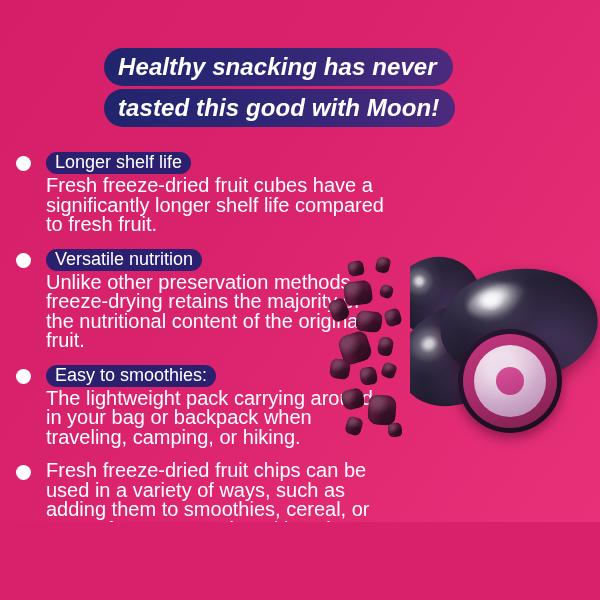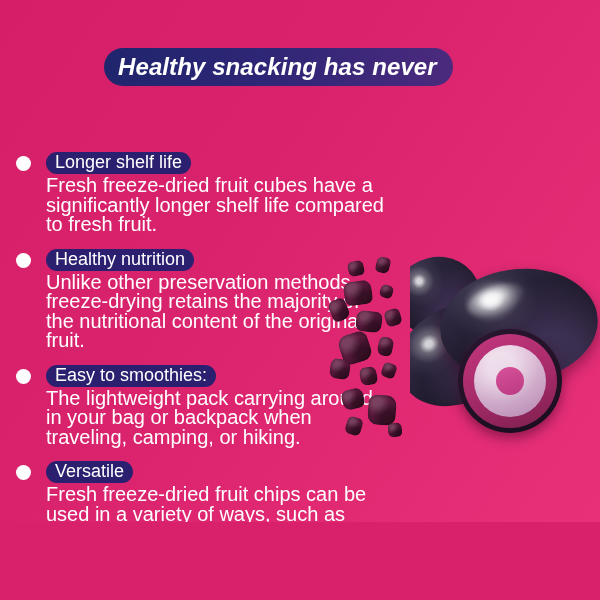--- a/index.html
+++ b/index.html
@@ -213,45 +213,45 @@
       linear-gradient(155deg, #e9e067 0%, #dcd051 45%, #cabb3f 100%);
   }
 </style>
 </head>
 <body>
 
 <div class="poster">
 
   <div class="headline">
     <div class="headline-line line1">Healthy snacking has never</div><br>
+    <div class="headline-line line2">tasted this good with Moon!</div>
   </div>
 
   <div class="bullets">
 
     <div class="bullet">
       <span class="bullet-dot"></span>
       <span class="bullet-tag">Longer shelf life</span>
       <div class="bullet-body">Fresh freeze-dried fruit cubes have a significantly longer shelf life compared to fresh fruit.</div>
     </div>
 
     <div class="bullet">
       <span class="bullet-dot"></span>
-      <span class="bullet-tag">Healthy nutrition</span>
+      <span class="bullet-tag">Versatile nutrition</span>
       <div class="bullet-body">Unlike other preservation methods, freeze-drying retains the majority of the nutritional content of the original fruit.</div>
     </div>
 
     <div class="bullet">
       <span class="bullet-dot"></span>
       <span class="bullet-tag">Easy to smoothies:</span>
       <div class="bullet-body">The lightweight pack carrying around in your bag or backpack when traveling, camping, or hiking.</div>
     </div>
 
     <div class="bullet">
       <span class="bullet-dot"></span>
-      <span class="bullet-tag">Versatile</span>
       <div class="bullet-body">Fresh freeze-dried fruit chips can be used in a variety of ways, such as adding them to smoothies, cereal, or yogurt for a tasty and nutritious boost.</div>
     </div>
 
   </div>
 
   <div class="product">
 
     <div class="chips-zone">
         <div class="chip" style="left: 18px; top: 6px; width: 16px; height: 15px; border-radius: 5px 6px; transform: rotate(-12deg);"></div>
         <div class="chip" style="left: 46px; top: 2px; width: 14px; height: 16px; border-radius: 6px 5px; transform: rotate(14deg);"></div>

